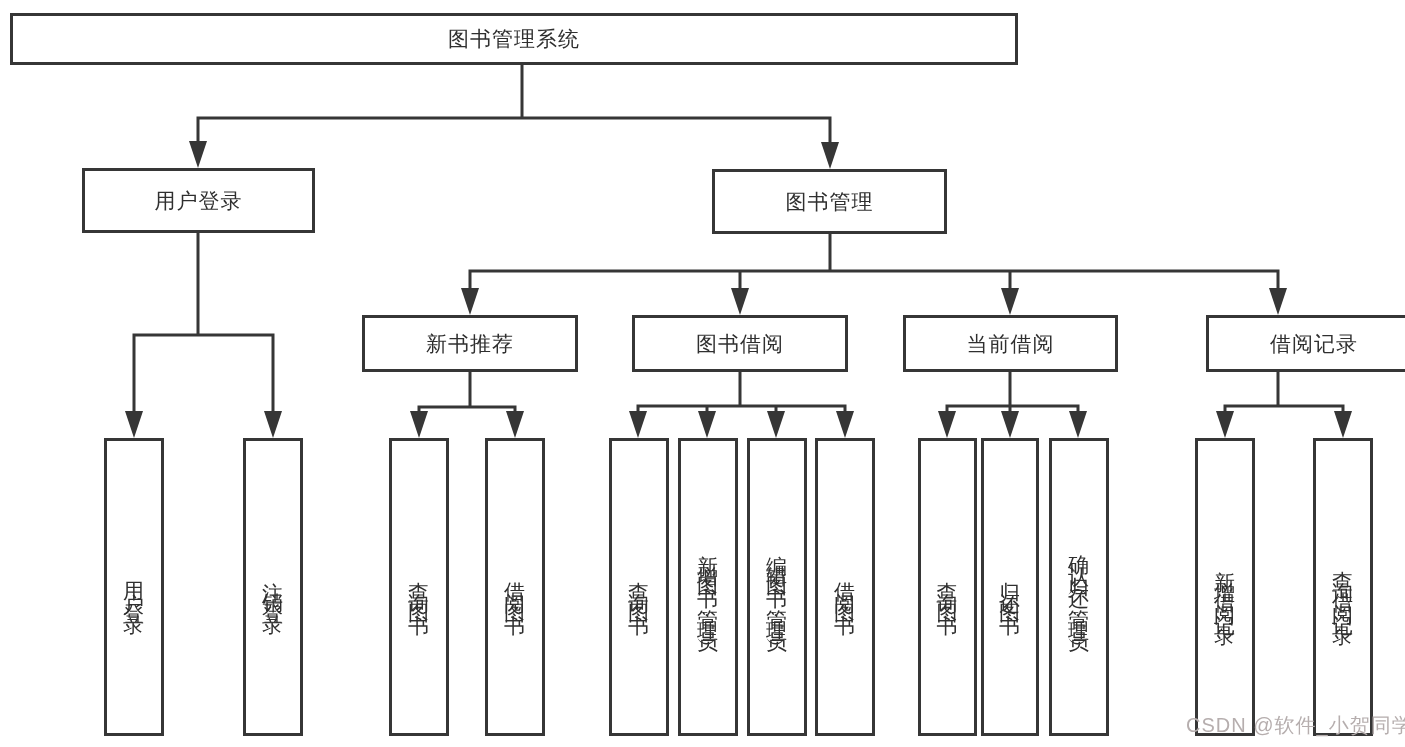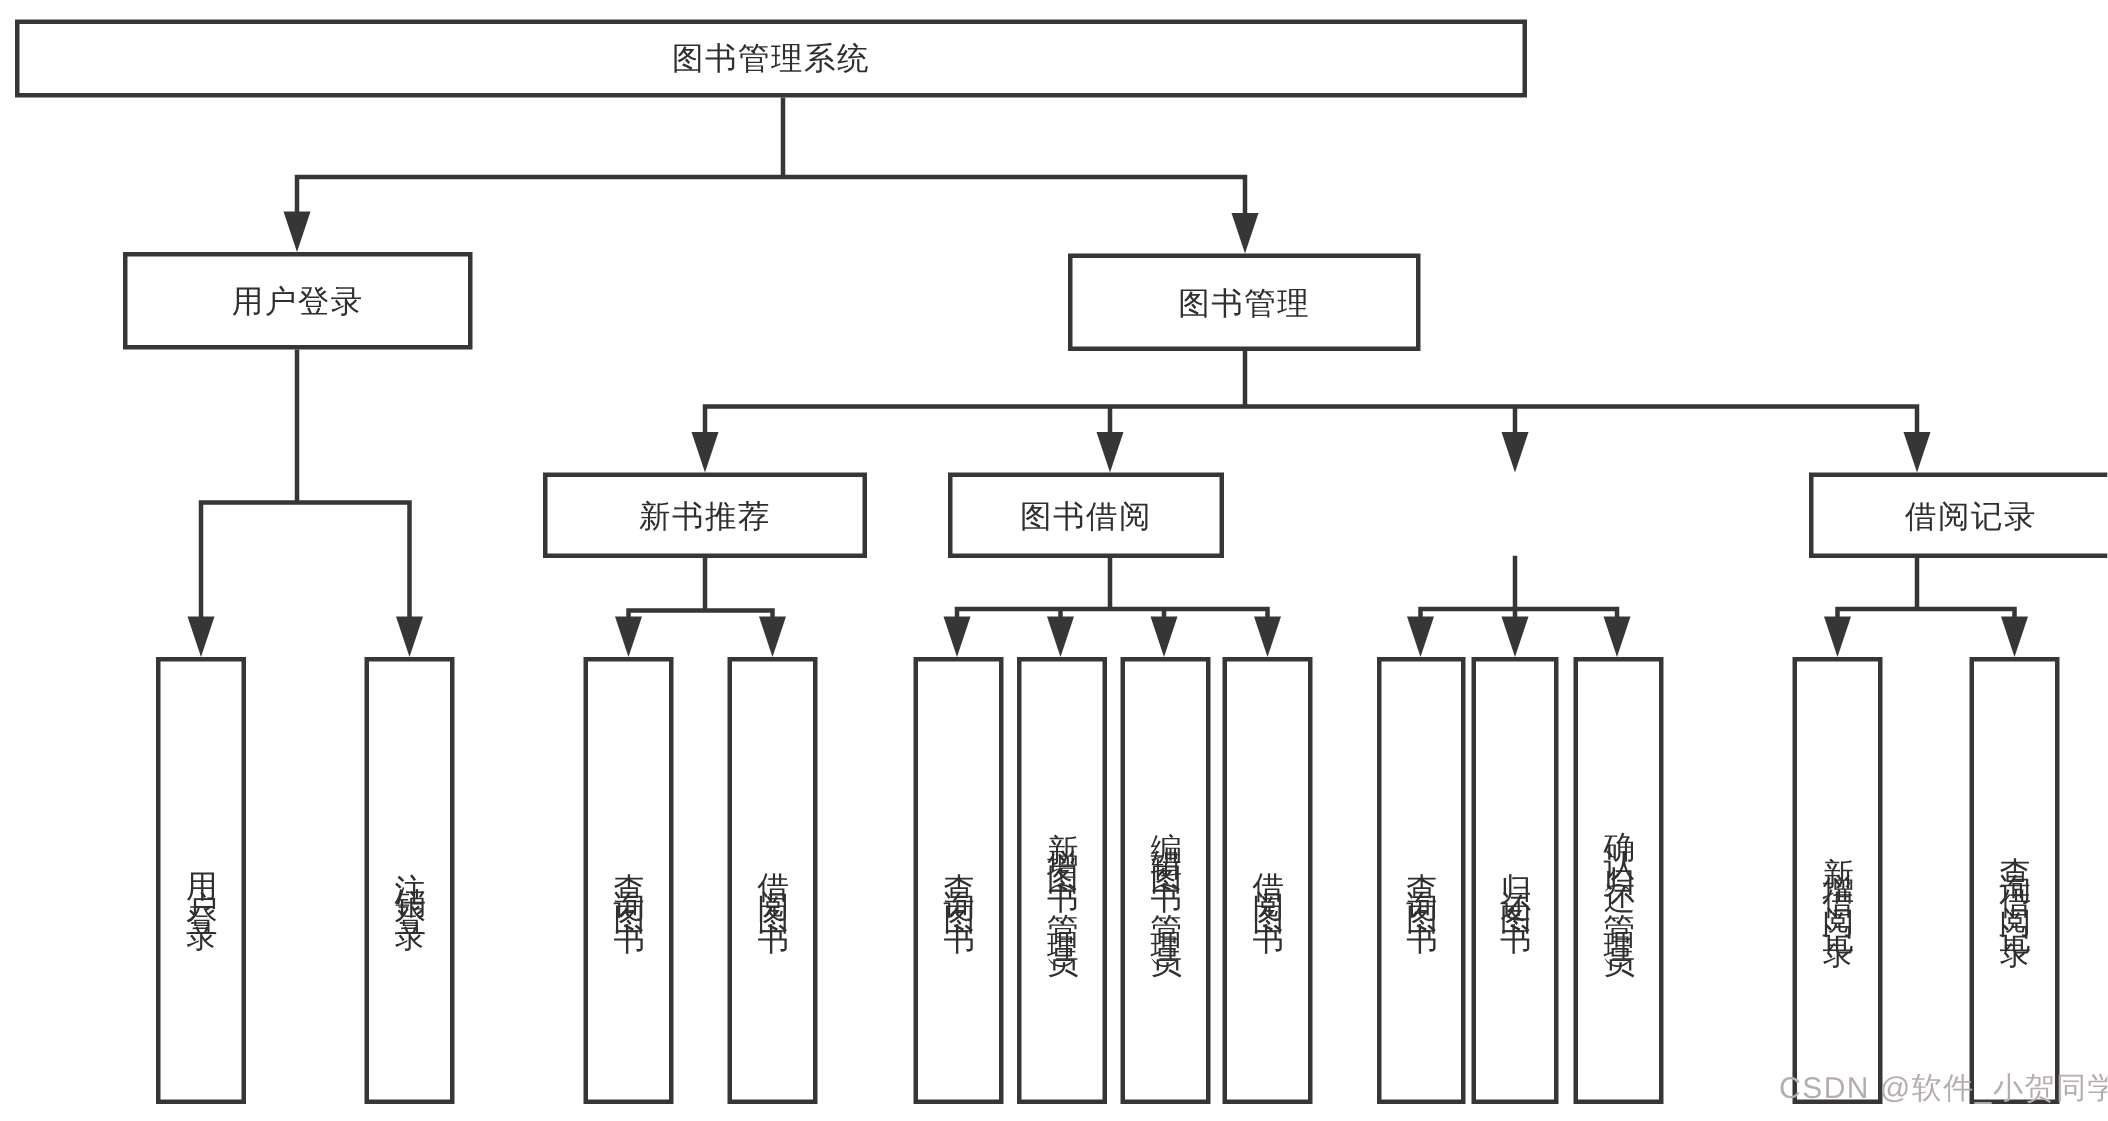--- a/index.html
+++ b/index.html
@@ -76,22 +76,25 @@
   <div class="node h" style="left:82px; top:168px; width:233px; height:65px;">
     <span>用户登录</span>
   </div>
   <div class="node h" style="left:362px; top:315px; width:216px; height:57px;">
     <span>新书推荐</span>
   </div>
 
   <div class="node h" style="left:712px; top:169px; width:235px; height:65px;">
     <span>图书管理</span>
   </div>
-  <div class="node h" style="left:632px; top:315px; width:184px; height:57px;">
+  <div class="node h" style="left:632px; top:315px; width:216px; height:57px;">
     <span>图书借阅</span>
+  </div>
+  <div class="node h" style="left:903px; top:315px; width:215px; height:57px;">
+    <span>当前借阅</span>
   </div>
   <div class="node h" style="left:1170px; top:315px; width:216px; height:57px;margin-left:36px;">
     <span>借阅记录</span>
   </div>
 
   <div class="node" style="left:104px; top:438px; width:60px; height:298px;">
     <span class="vtext">用户登录</span>
   </div>
   <div class="node" style="left:243px; top:438px; width:60px; height:298px;">
     <span class="vtext">注销登录</span>

